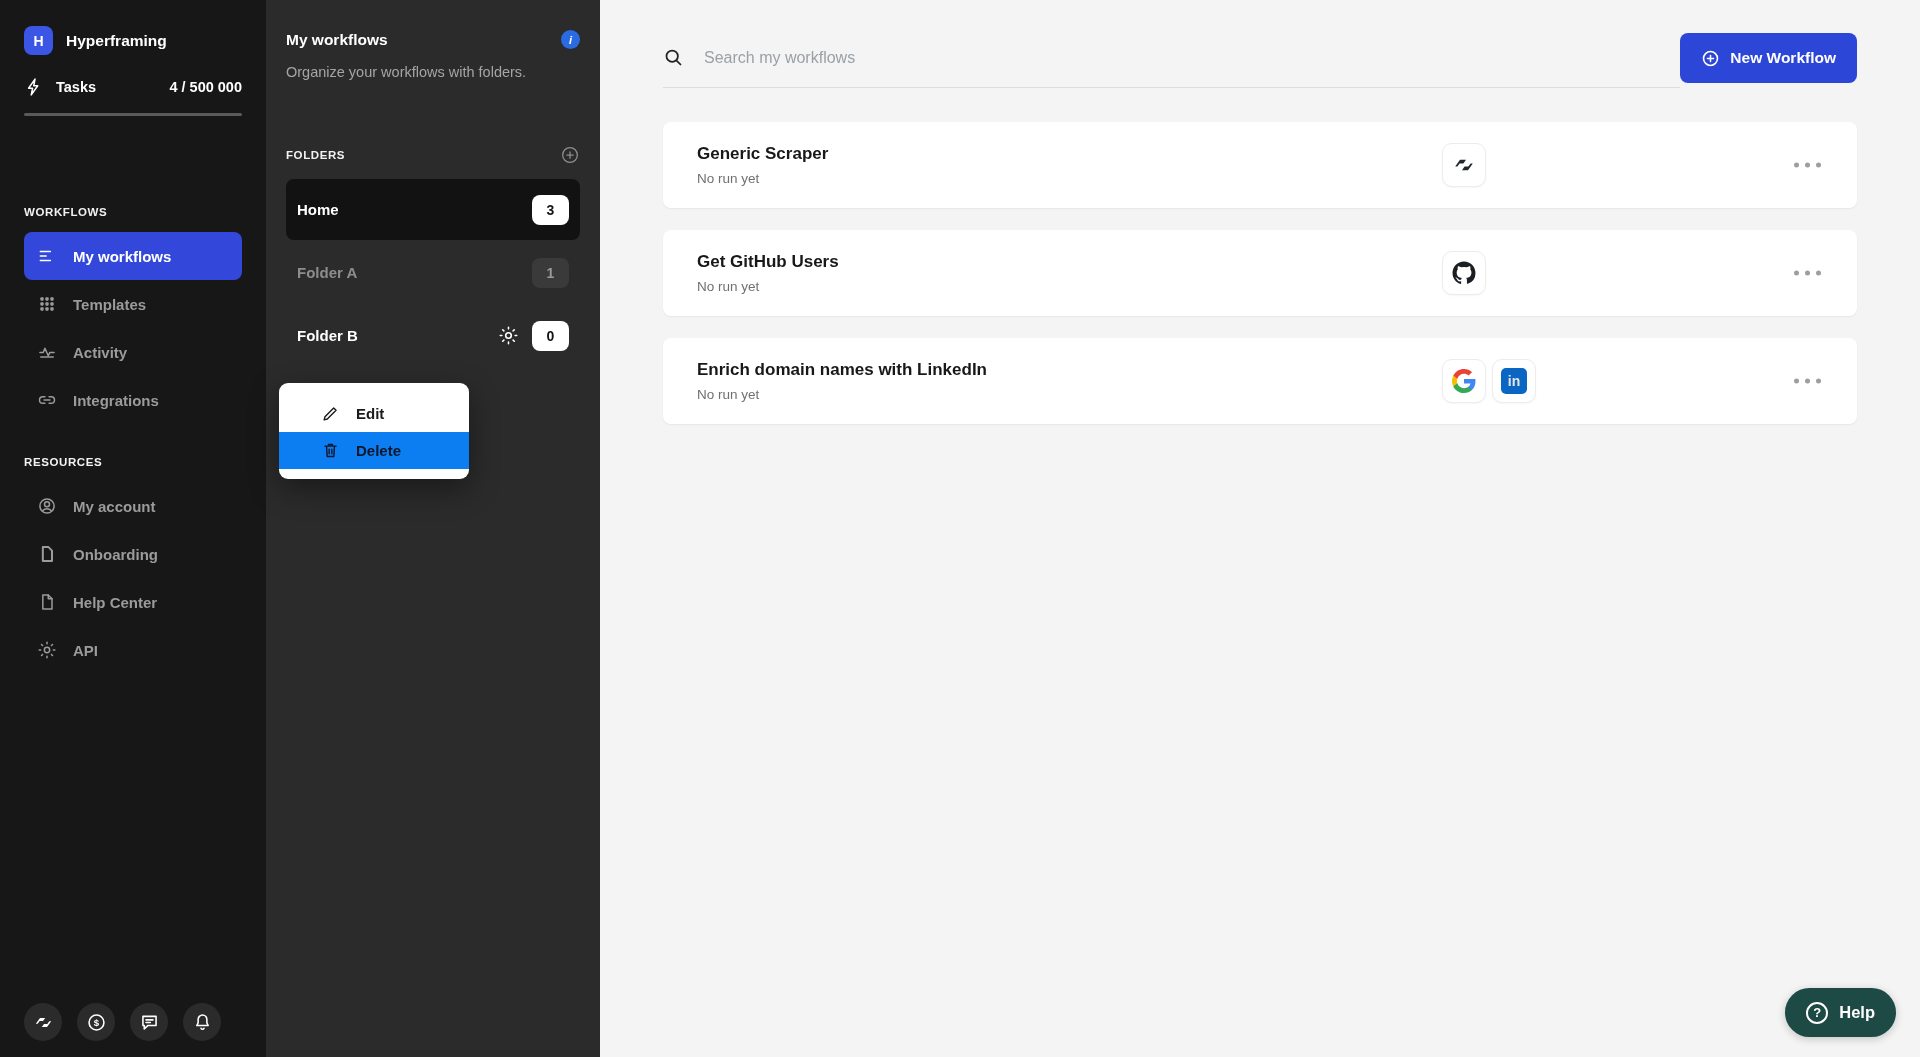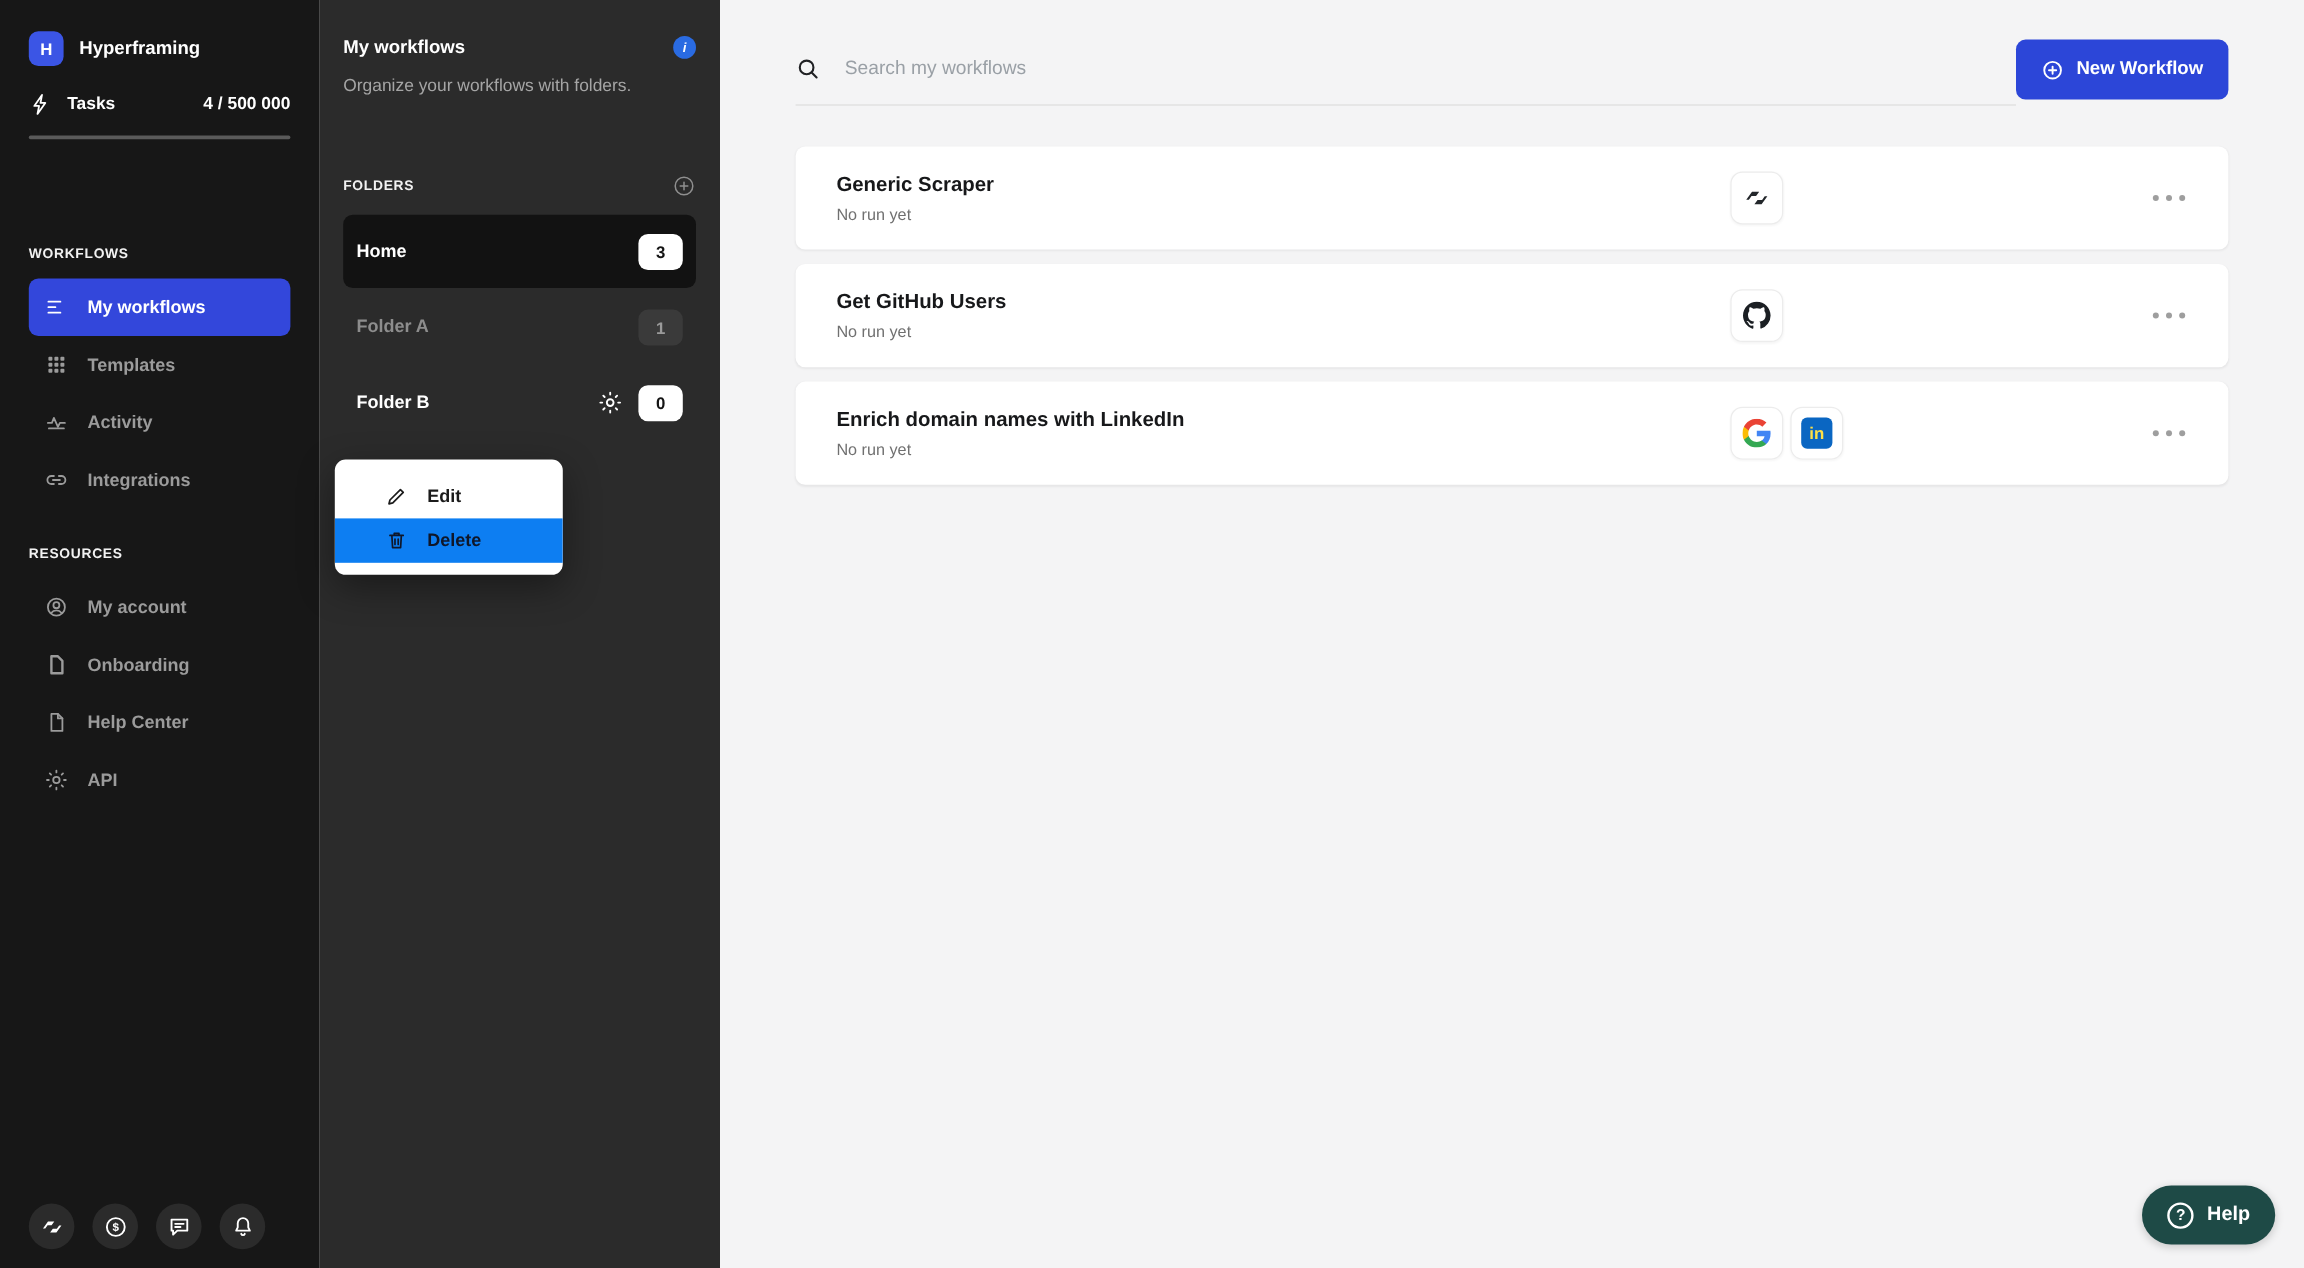--- a/index.html
+++ b/index.html
@@ -58,27 +58,27 @@
   
   .main { position:absolute; left:600px; top:0; width:1320px; height:1057px; background:#f4f4f5; padding:0 63px; }
   .search-row { display:flex; align-items:center; margin-top:28px; }
   .search-box { flex:1; display:flex; align-items:center; gap:20px; height:60px; border-bottom:1px solid #dcdcdd; color:#202124; }
   .search-box svg { width:21px; height:21px; }
   .search-input { border:none; outline:none; background:transparent; font-family:"Liberation Sans",sans-serif; font-size:16px; color:#333; flex:1; }
   .search-input::placeholder { color:#9aa0a6; }
   .btn-primary { height:50px; border:none; border-radius:8px; background:var(--button,#2C46D8); color:#fff; font-family:"Liberation Sans",sans-serif; font-size:15.5px; font-weight:bold; display:flex; align-items:center; gap:10px; padding:0 21px; cursor:pointer; }
   .btn-primary svg { width:19px; height:19px; }
   .cards { margin-top:34px; }
-  .card { position:relative; height:86px; background:#fff; border-radius:8px; box-shadow:0 1px 2px rgba(0,0,0,.06); margin-bottom:12px; display:flex; align-items:center; padding:0 34px; cursor:pointer; }
+  .card { position:relative; height:86px; background:#fff; border-radius:8px; box-shadow:0 1px 2px rgba(0,0,0,.06); margin-bottom:22px; display:flex; align-items:center; padding:0 34px; cursor:pointer; }
   .card-title { font-size:17px; font-weight:600; color:#17181a; }
   .card-status { margin-top:7px; font-size:13.5px; color:#707070; }
   .tiles { position:absolute; left:779px; top:50%; transform:translateY(-50%); display:flex; gap:6px; }
   .tile { width:44px; height:44px; border-radius:10px; background:#fff; border:1px solid #ececec; box-shadow:0 1px 2px rgba(0,0,0,.04); display:flex; align-items:center; justify-content:center; }
   .tile svg { width:24px; height:24px; }
-  .li-badge { width:26px; height:26px; border-radius:5px; background:var(--linkedin,#0A66C2); color:#fde047; font-weight:bold; font-size:14px; display:flex; align-items:center; justify-content:center; }
+  .li-badge { width:26px; height:26px; border-radius:5px; background:var(--linkedin,#0A66C2); color:#e5e5e5; font-weight:bold; font-size:14px; display:flex; align-items:center; justify-content:center; }
   .dots { position:absolute; right:30px; top:50%; transform:translateY(-50%); display:flex; gap:6px; padding:6px; cursor:pointer; }
   .dots span { width:5px; height:5px; border-radius:50%; background:#9e9e9e; }
 
   .help-btn { position:absolute; right:24px; bottom:20px; height:49px; border-radius:25px; background:var(--help,#1E4A46); color:#fff; display:flex; align-items:center; gap:11px; padding:0 21px; font-size:16.5px; font-weight:bold; cursor:pointer; box-shadow:0 2px 8px rgba(0,0,0,.2); }
   .q-circle { width:22px; height:22px; border-radius:50%; border:2px solid #fff; font-size:13px; font-weight:bold; display:flex; align-items:center; justify-content:center; }
 
   .g-blue{fill:var(--google_blue,#4285F4)} .g-green{fill:var(--google_green,#34A853)}
   .g-yellow{fill:var(--google_yellow,#FBBC05)} .g-red{fill:var(--google_red,#EA4335)}
 </style>
 </head>

